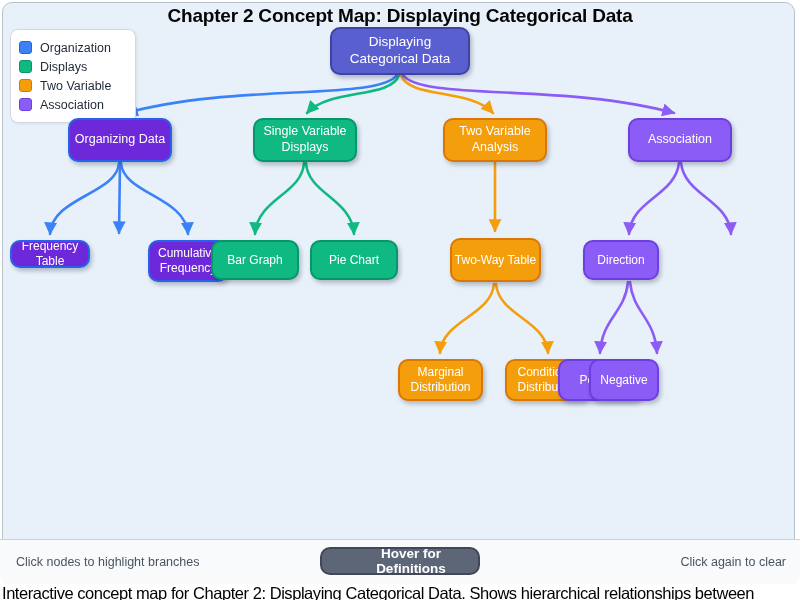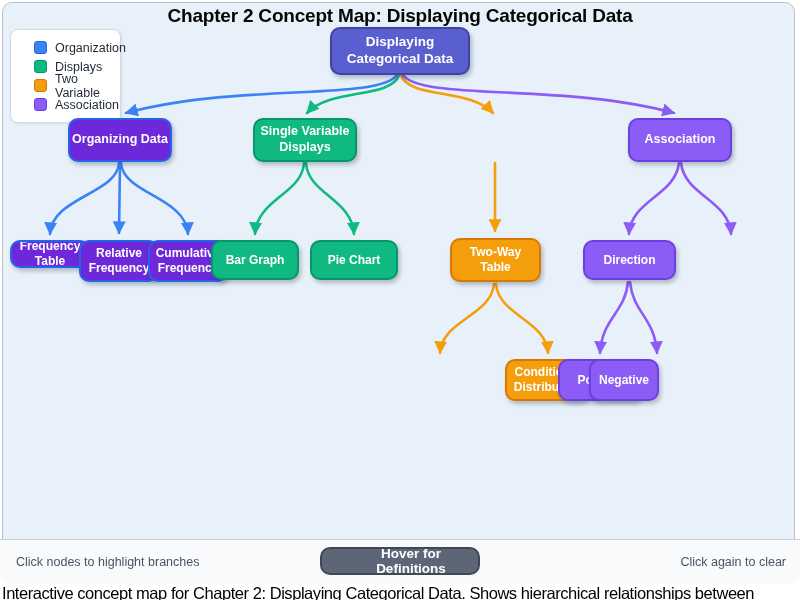--- a/index.html
+++ b/index.html
@@ -3,31 +3,31 @@
 <meta charset="utf-8">
 <style>
   html,body{margin:0;padding:0;background:#fff;font-family:"Liberation Sans",sans-serif;}
   #app{position:relative;width:800px;height:600px;overflow:hidden;background:#fff;}
   #card{position:absolute;left:2px;top:2px;width:793px;height:561px;background:#e8f1fa;
         border:1px solid #b8c2cd;border-radius:10px;box-sizing:border-box;}
   #title{position:absolute;left:0;top:5px;width:800px;text-align:center;font-weight:bold;
          font-size:19px;color:#050505;letter-spacing:-0.2px;}
   #edges{position:absolute;left:0;top:0;width:800px;height:600px;pointer-events:none;}
   
-  #legend{position:absolute;left:10px;top:29px;width:111px;background:#fff;border:1px solid #d3d8de;
-          border-radius:8px;padding:8px 23px;box-sizing:border-box;box-shadow:1px 1px 3px rgba(0,0,0,0.08);}
+  #legend{position:absolute;left:10px;top:29px;width:126px;background:#fff;border:1px solid #d3d8de;
+          border-radius:8px;padding:8px 8px;box-sizing:border-box;box-shadow:1px 1px 3px rgba(0,0,0,0.08);}
   .lg-row{display:flex;align-items:center;gap:8px;height:19px;}
   .lg-sw{width:13px;height:13px;border-radius:3px;border:1.5px solid;box-sizing:border-box;flex:0 0 13px;}
   .sw-org{background:#3b82f6;border-color:#2563eb;}
   .sw-disp{background:#10b981;border-color:#059669;}
   .sw-two{background:#f59e0b;border-color:#d97706;}
   .sw-assoc{background:#8b5cf6;border-color:#6d3fe0;}
   .lg-label{font-size:12.5px;color:#1f2937;}
   
-  .node{position:absolute;border-radius:10px;border:2px solid;color:#fff;font-weight:bold;
+  .node{position:absolute;border-radius:10px;border:2px solid;color:#fff;font-weight:normal;
         display:flex;align-items:center;justify-content:center;text-align:center;
         font-size:12px;line-height:1.25;box-sizing:border-box;padding:1px 2px;
         box-shadow:2px 3px 4px rgba(30,41,59,0.28);cursor:pointer;overflow:hidden;}
   .cat-root{background:#5a5fd0;border-color:#3f43a5;font-size:13.5px;}
   .cat-org{background:#6d28d9;border-color:#2563eb;}
   .cat-disp{background:#10b981;border-color:#059669;}
   .cat-two{background:#f59e0b;border-color:#d97706;}
   .cat-assoc{background:#8b5cf6;border-color:#6d3fe0;}
   .lvl2{font-size:12.5px;}
   
@@ -102,30 +102,31 @@
     <div class="lg-row">
       <span class="lg-sw sw-assoc"></span>
       <span class="lg-label">Association</span>
     </div>
   </div>
 
   <div class="node cat-root" style="left:330px;top:27px;width:140px;height:48px;">Displaying Categorical Data</div>
 
   <div class="node cat-org lvl2" style="left:68px;top:118px;width:104px;height:44px;">Organizing Data</div>
   <div class="node cat-disp lvl2" style="left:253px;top:118px;width:104px;height:44px;">Single Variable Displays</div>
+  <div class="node cat-two lvl2" style="left:443px;top:118px;width:104px;height:44px;">Two Variable Analysis</div>
   <div class="node cat-assoc lvl2" style="left:628px;top:118px;width:104px;height:44px;">Association</div>
 
   <div class="node cat-org" style="left:10px;top:240px;width:80px;height:28px;">Frequency Table</div>
-  <div class="node cat-org" style="left:79px;top:240px;width:80px;height:42px;">Relative Frequency</div>
   <div class="node cat-org" style="left:148px;top:240px;width:80px;height:42px;">Cumulative Frequency</div>
   <div class="node cat-disp" style="left:211px;top:240px;width:88px;height:40px;">Bar Graph</div>
   <div class="node cat-disp" style="left:310px;top:240px;width:88px;height:40px;">Pie Chart</div>
   <div class="node cat-two" style="left:450px;top:238px;width:91px;height:44px;">Two-Way Table</div>
-  <div class="node cat-assoc" style="left:583px;top:240px;width:93px;height:40px;">Direction</div>
+  <div class="node cat-assoc" style="left:583px;top:240px;width:76px;height:40px;">Direction</div>
 
+  <div class="node cat-two" style="left:398px;top:359px;width:85px;height:42px;">Marginal Distribution</div>
   <div class="node cat-two" style="left:505px;top:359px;width:85px;height:42px;">Conditional Distribution</div>
   <div class="node cat-assoc" style="left:558px;top:359px;width:85px;height:42px;">Positive</div>
   <div class="node cat-assoc" style="left:589px;top:359px;width:70px;height:42px;">Negative</div>
 
   <div id="footer">
     <span class="hint" id="hint-left">Click nodes to highlight branches</span>
     <button id="def-btn">Hover for Definitions</button>
     <span class="hint" id="hint-right">Click again to clear</span>
   </div>
 

